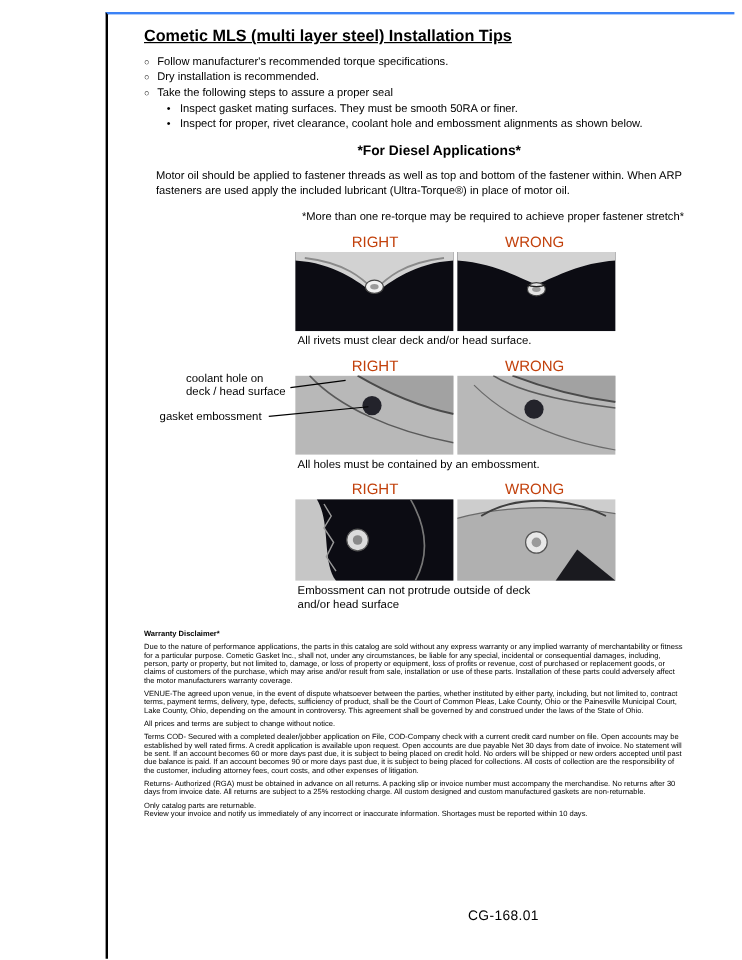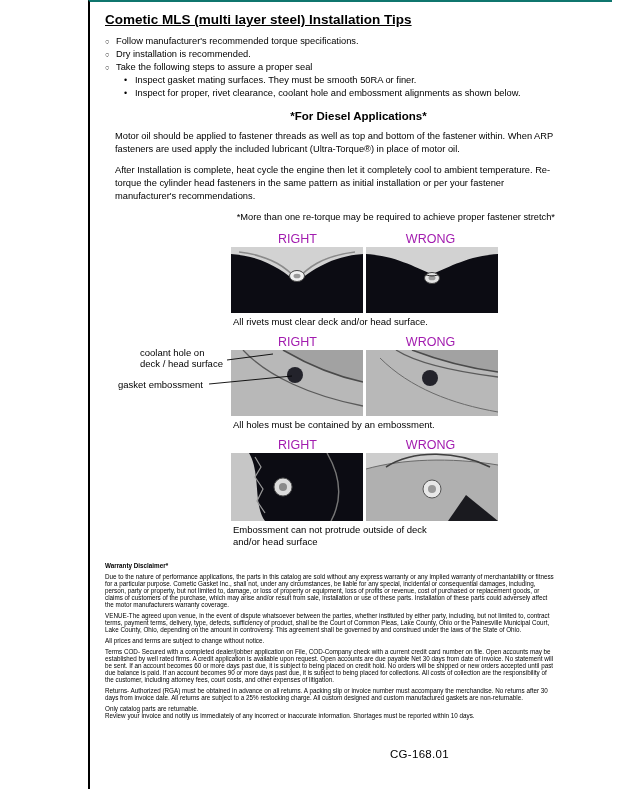--- a/index.html
+++ b/index.html
@@ -1,38 +1,38 @@
 <!DOCTYPE html>
 <html><head>
 <meta charset="utf-8">
 <style>
   html,body{margin:0;padding:0;}
   body{
     width:618px;height:800px;background:#ffffff;overflow:hidden;position:relative;
     font-family:"Liberation Sans", sans-serif;color:#000;
   }
   .frame{
-    position:absolute;left:88px;top:0;width:524px;height:789px;
-    border-left:2px solid #000;border-top:2px solid #0f766e;
-    box-sizing:border-box;padding:8px 0 0 15px;
+    position:absolute;left:88px;top:10px;width:524px;height:789px;
+    border-left:2px solid #000;border-top:2px solid #3b82f6;
+    box-sizing:border-box;padding:8px 0 0 30px;
   }
   .doc-title{
     font-size:13.5px;font-weight:bold;text-decoration:underline;
     margin:2px 0 8px 0;
   }
   .tip{display:flex;font-size:9.3px;line-height:13px;margin:0;}
   .tip .mk{flex:0 0 11px;width:11px;font-size:7.5px;line-height:13px;}
   .tip.sub{margin-left:19px;}
   .tip.sub .mk{font-size:9px;}
   .h2{font-size:11.5px;font-weight:bold;margin:10px 0 8px 0;text-align:center;}
   p.body{font-size:9.3px;line-height:13px;margin:0 0 8px 10px;width:440px;}
   p.note{margin-top:0;text-align:right;}
   .diagrams{margin-left:126px;width:270px;margin-top:3px;}
   .diag-row{position:relative;margin-bottom:7px;}
-  .dlabels{display:flex;font-size:12.5px;line-height:15px;color:#a21caf;}
+  .dlabels{display:flex;font-size:12.5px;line-height:15px;color:#c2410c;}
   .dlabels span{width:133px;text-align:center;}
   .dimgs{display:flex;gap:3px;}
   .dimgs svg{display:block;}
   .dcaption{font-size:9.5px;line-height:12px;margin:3px 0 0 2px;width:210px;}
   .co{position:absolute;font-size:9.5px;line-height:11px;white-space:nowrap;}
   .co1{left:-91px;top:12px;}
   .co2{left:-113px;top:44px;}
   .callout-lines{position:absolute;left:-120px;top:0;pointer-events:none;}
   .legal{margin-top:14px;width:450px;font-size:6.3px;line-height:7px;}
   .legal .lh{font-weight:bold;margin:0 0 4px 0;}
@@ -66,21 +66,20 @@
     </div>
     <div class="tip sub">
       <span class="mk">•</span>
       <span>Inspect for proper, rivet clearance, coolant hole and embossment alignments as shown below.</span>
     </div>
   </div>
 
   <div class="h2">*For Diesel Applications*</div>
 
   <p class="body">Motor oil should be applied to fastener threads as well as top and bottom of the fastener within. When ARP fasteners are used apply the included lubricant (Ultra-Torque®) in place of motor oil.</p>
-  <p class="body">After Installation is complete, heat cycle the engine then let it completely cool to ambient temperature. Re-torque the cylinder head fasteners in the same pattern as initial installation or per your fastener manufacturer's recommendations.</p>
   <p class="body note">*More than one re-torque may be required to achieve proper fastener stretch*</p>
 
   <div class="diagrams">
 
     <div class="diag-row">
       <div class="dlabels">
         <span>RIGHT</span>
         <span>WRONG</span>
       </div>
       <div class="dimgs">

